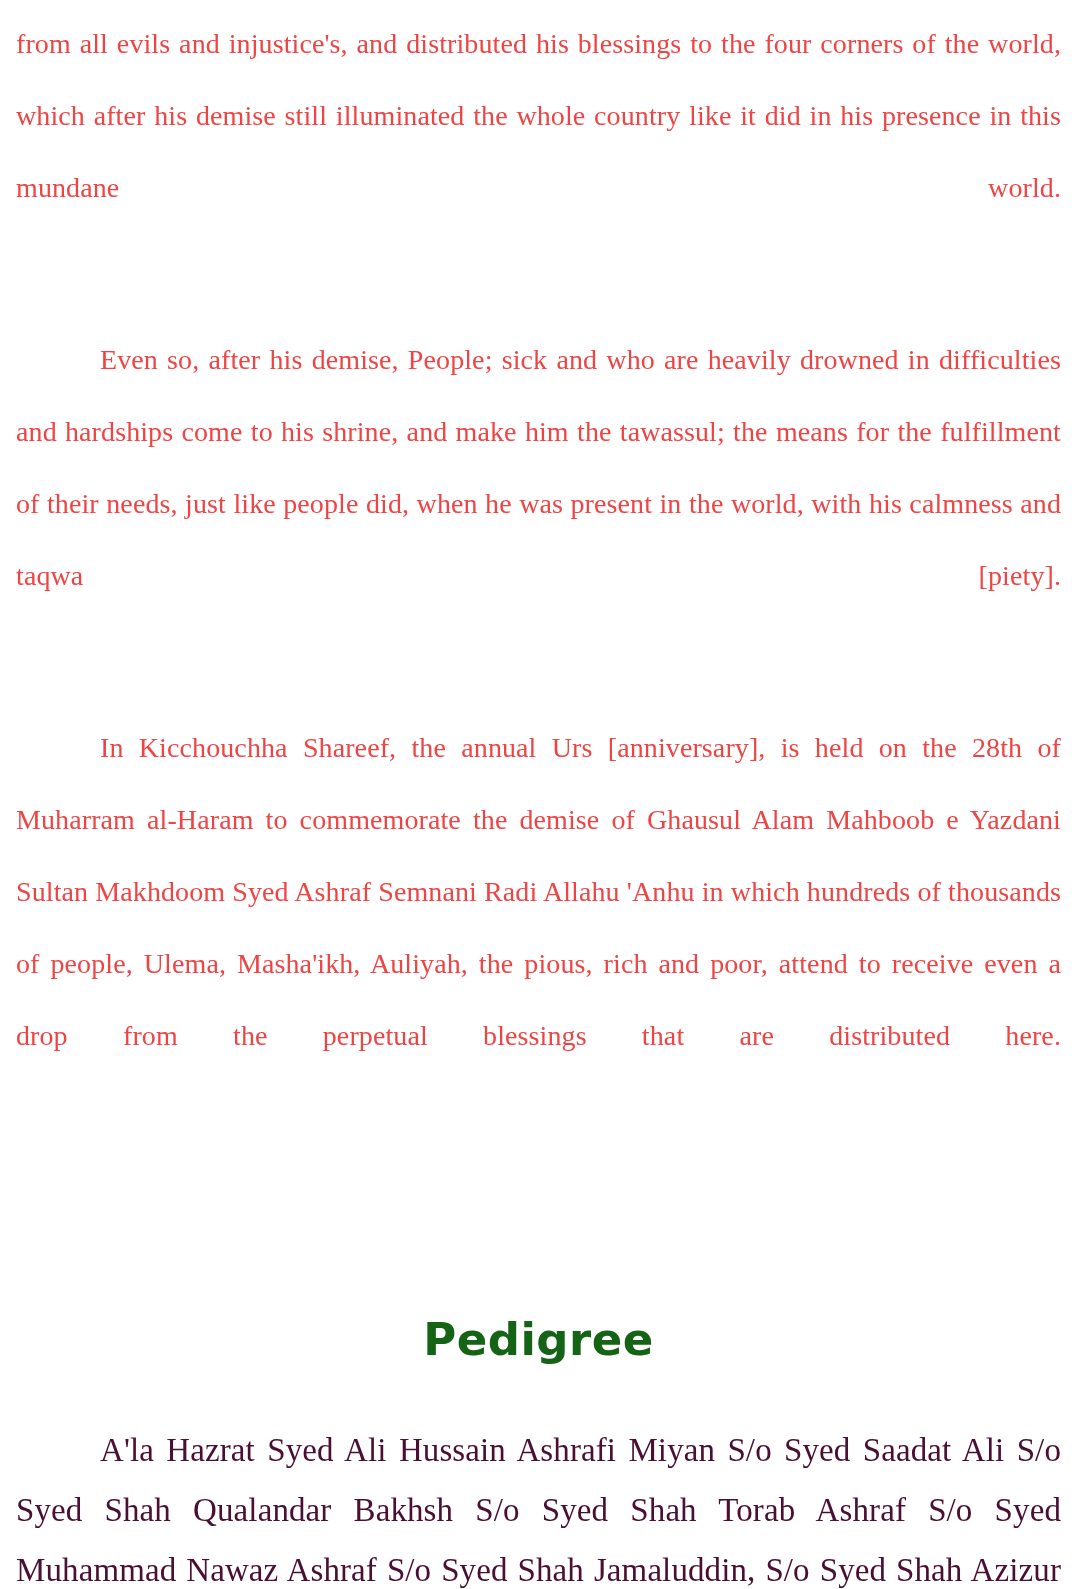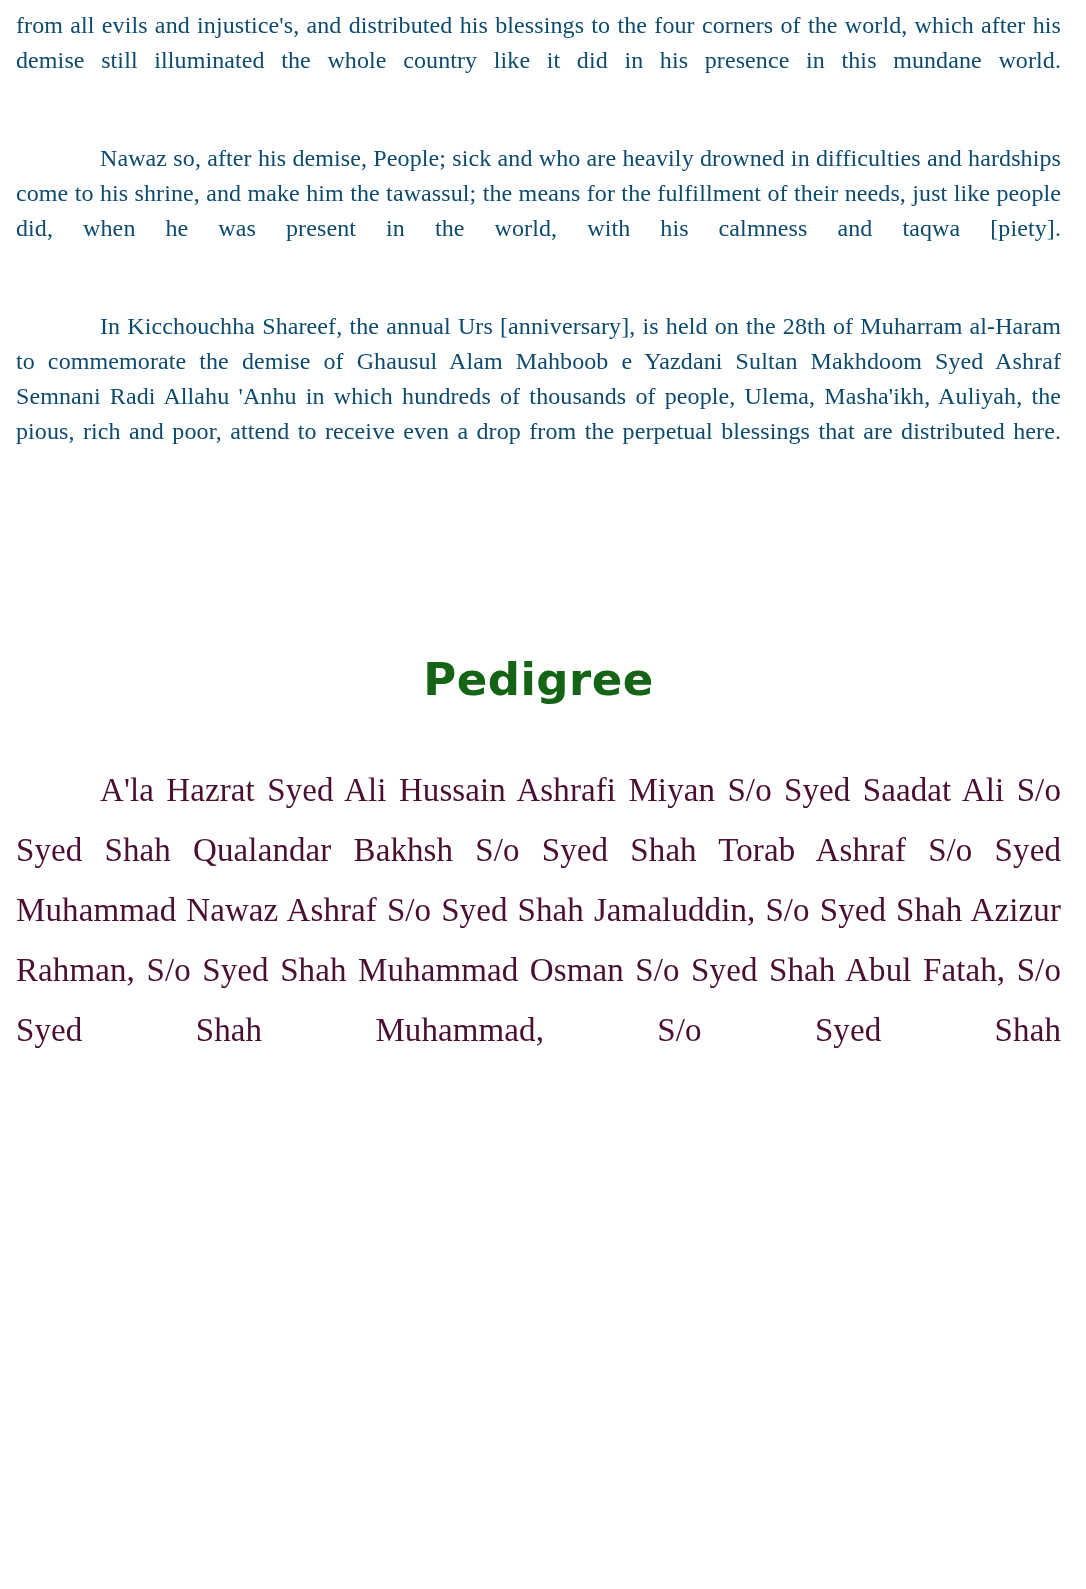--- a/index.html
+++ b/index.html
@@ -22,23 +22,23 @@
     box-sizing: border-box;
     padding: 0 25px 0 16px;
   }
 
   .doc-body {
     padding-top: 8px;
   }
 
   .para {
     margin: 0;
-    color: #0c4a6e;
-    font-size: 24px;
-    line-height: 35px;
+    color: #ef4444;
+    font-size: 28px;
+    line-height: 72px;
     text-align: justify;
     text-justify: inter-word;
     letter-spacing: 0.1px;
     -webkit-font-smoothing: antialiased;
   }
 
   .para + .para {
     margin-top: 28px;
   }
 
@@ -91,21 +91,21 @@
 </style>
 </head>
 <body>
 
 <div class="page">
 
   <div class="doc-body">
 
     <p class="para">from all evils and injustice's, and distributed his blessings to the four corners of the world, which after his demise still illuminated the whole country like it did in his presence in this mundane world.</p>
 
-    <p class="para indented">Nawaz so, after his demise, People; sick and who are heavily drowned in difficulties and hardships come to his shrine, and make him the tawassul; the means for the fulfillment of their needs, just like people did, when he was present in the world, with his calmness and taqwa [piety].</p>
+    <p class="para indented">Even so, after his demise, People; sick and who are heavily drowned in difficulties and hardships come to his shrine, and make him the tawassul; the means for the fulfillment of their needs, just like people did, when he was present in the world, with his calmness and taqwa [piety].</p>
 
     <p class="para indented">In Kicchouchha Shareef, the annual Urs [anniversary], is held on the 28th of Muharram al-Haram to commemorate the demise of Ghausul Alam Mahboob e Yazdani Sultan Makhdoom Syed Ashraf Semnani Radi Allahu 'Anhu in which hundreds of thousands of people, Ulema, Masha'ikh, Auliyah, the pious, rich and poor, attend to receive even a drop from the perpetual blessings that are distributed here.</p>
 
   </div>
 
   <div class="spacer-before-heading"></div>
 
   <h2 class="section-heading">Pedigree</h2>
 
   <div class="spacer-after-heading"></div>

